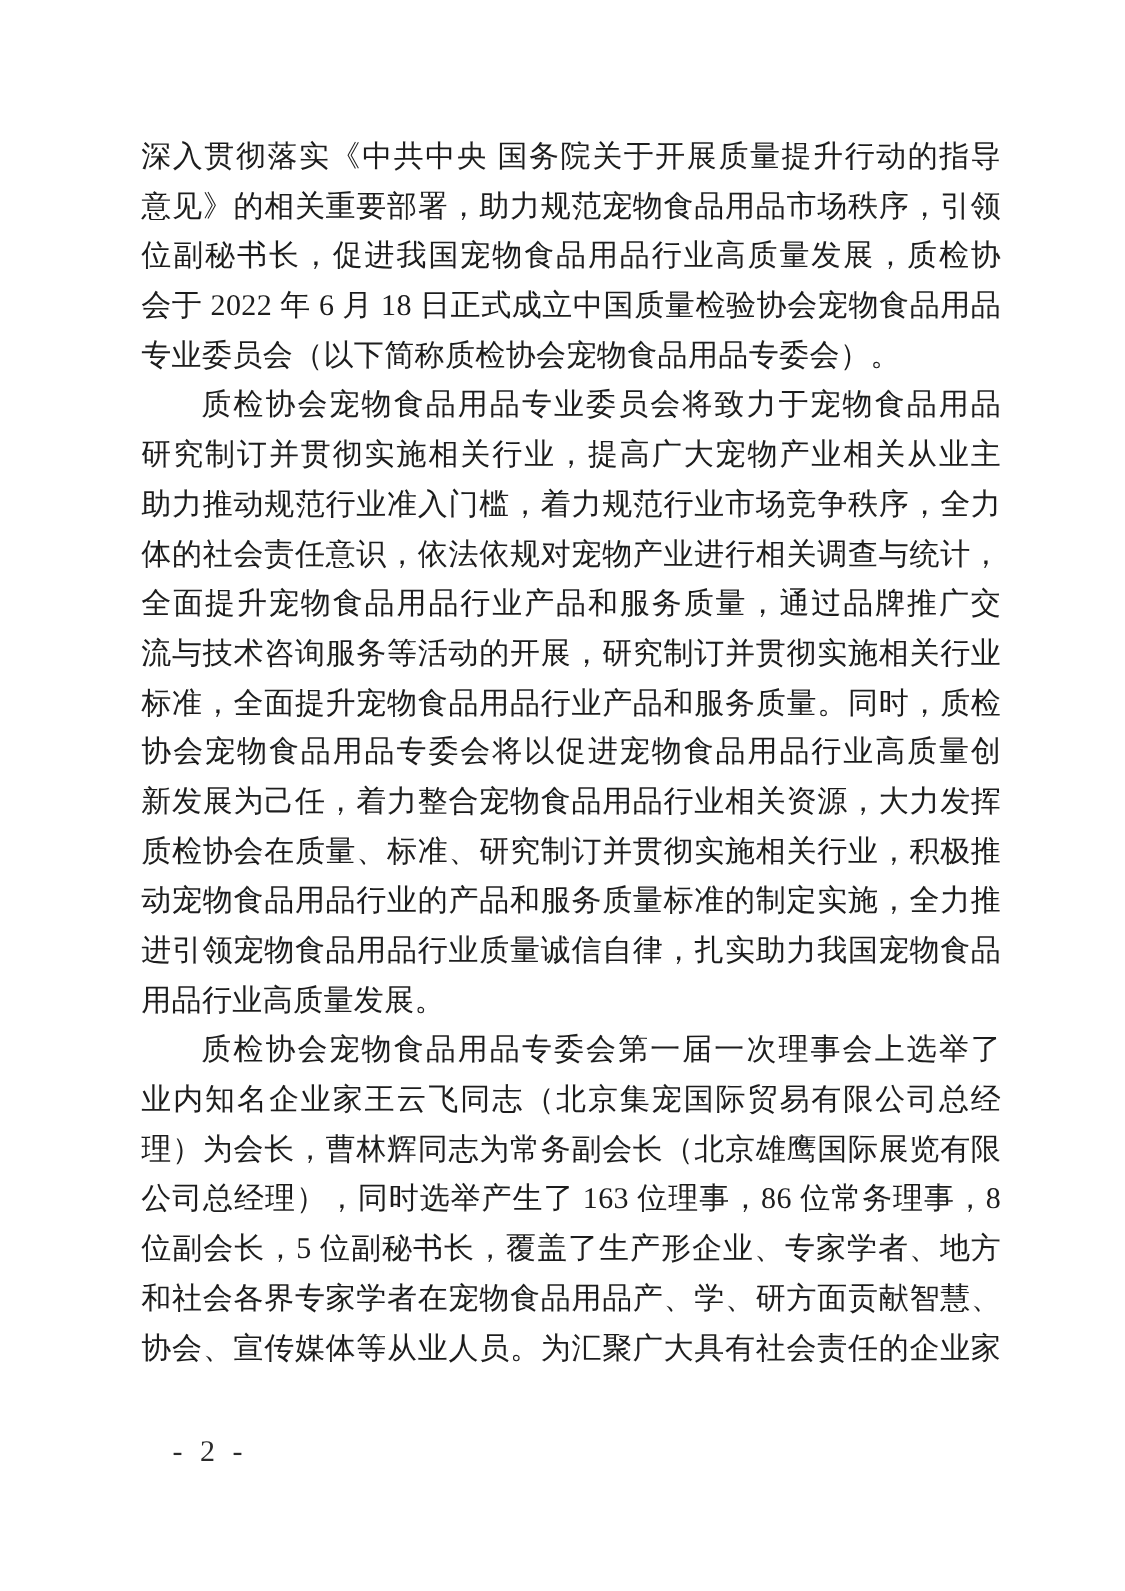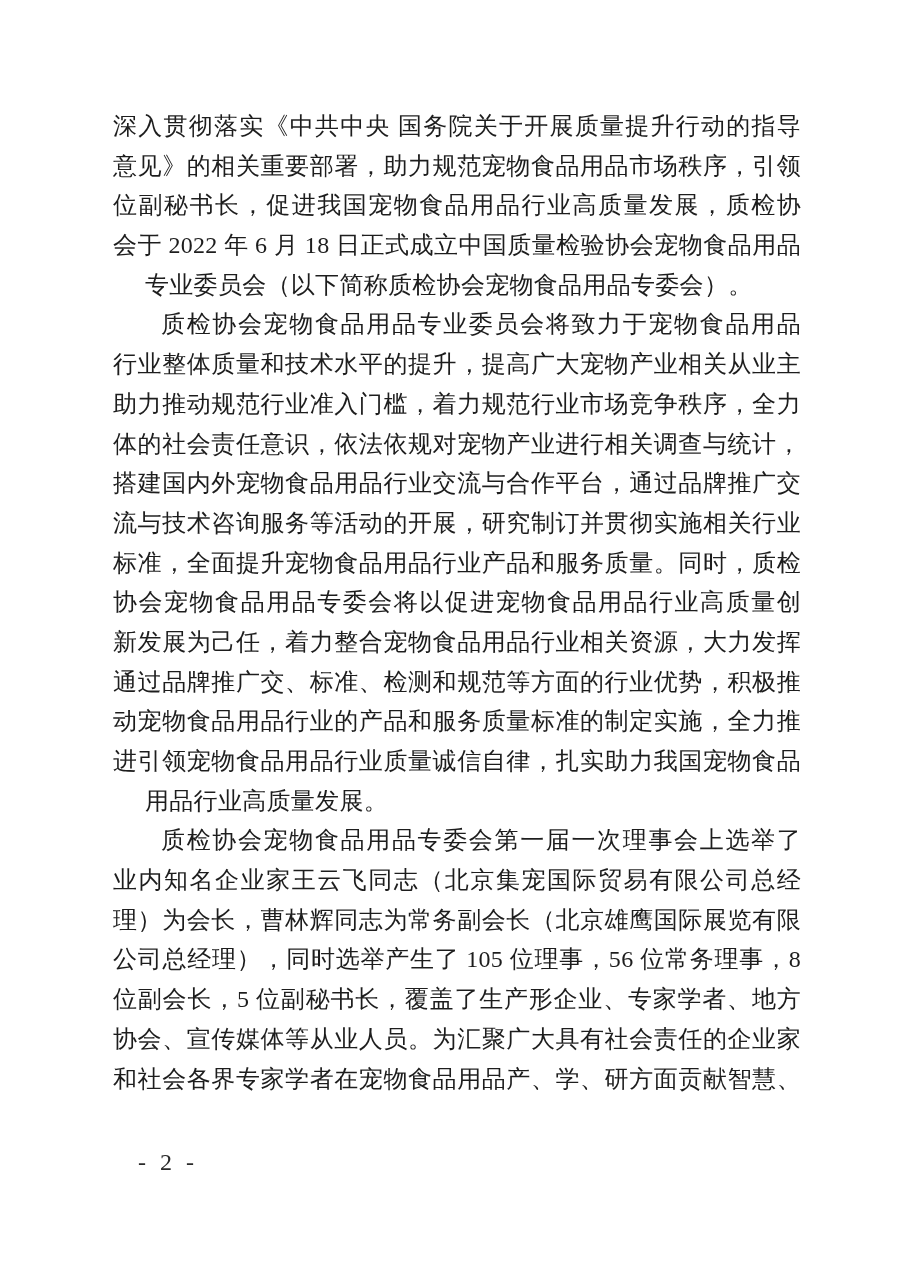--- a/index.html
+++ b/index.html
@@ -29,21 +29,20 @@
     text-align: justify;
     text-align-last: justify;
     height: 39.7px;
     overflow: hidden;
   }
   .line.indent {
     text-indent: 2em;
   }
   .line.para-end {
     text-align-last: left;
-    margin-left: 32px;
   }
   .footer {
     position: absolute;
     left: 138px;
     top: 1148px;
     font-size: 24px;
     line-height: 28px;
     color: #2a2a2a;
     letter-spacing: 4px;
   }
@@ -52,34 +51,34 @@
 <body>
 
 <div class="page">
   <div class="text-block" id="body-lines">
       <div class="line">深入贯彻落实《中共中央 国务院关于开展质量提升行动的指导</div>
       <div class="line">意见》的相关重要部署，助力规范宠物食品用品市场秩序，引领</div>
       <div class="line">位副秘书长，促进我国宠物食品用品行业高质量发展，质检协</div>
       <div class="line">会于 2022 年 6 月 18 日正式成立中国质量检验协会宠物食品用品</div>
       <div class="line para-end">专业委员会（以下简称质检协会宠物食品用品专委会）。</div>
       <div class="line indent">质检协会宠物食品用品专业委员会将致力于宠物食品用品</div>
-      <div class="line">行业整体质量和技术水平的提升，提高广大宠物产业相关从业主</div>
+      <div class="line">研究制订并贯彻实施相关行业，提高广大宠物产业相关从业主</div>
       <div class="line">助力推动规范行业准入门槛，着力规范行业市场竞争秩序，全力</div>
       <div class="line">体的社会责任意识，依法依规对宠物产业进行相关调查与统计，</div>
-      <div class="line">搭建国内外宠物食品用品行业交流与合作平台，通过品牌推广交</div>
+      <div class="line">全面提升宠物食品用品行业产品和服务质量，通过品牌推广交</div>
       <div class="line">流与技术咨询服务等活动的开展，研究制订并贯彻实施相关行业</div>
       <div class="line">标准，全面提升宠物食品用品行业产品和服务质量。同时，质检</div>
       <div class="line">协会宠物食品用品专委会将以促进宠物食品用品行业高质量创</div>
       <div class="line">新发展为己任，着力整合宠物食品用品行业相关资源，大力发挥</div>
-      <div class="line">通过品牌推广交、标准、检测和规范等方面的行业优势，积极推</div>
+      <div class="line">质检协会在质量、标准、研究制订并贯彻实施相关行业，积极推</div>
       <div class="line">动宠物食品用品行业的产品和服务质量标准的制定实施，全力推</div>
       <div class="line">进引领宠物食品用品行业质量诚信自律，扎实助力我国宠物食品</div>
       <div class="line para-end">用品行业高质量发展。</div>
       <div class="line indent">质检协会宠物食品用品专委会第一届一次理事会上选举了</div>
       <div class="line">业内知名企业家王云飞同志（北京集宠国际贸易有限公司总经</div>
       <div class="line">理）为会长，曹林辉同志为常务副会长（北京雄鹰国际展览有限</div>
-      <div class="line">公司总经理），同时选举产生了 105 位理事，56 位常务理事，8</div>
+      <div class="line">公司总经理），同时选举产生了 163 位理事，86 位常务理事，8</div>
       <div class="line">位副会长，5 位副秘书长，覆盖了生产形企业、专家学者、地方</div>
+      <div class="line">和社会各界专家学者在宠物食品用品产、学、研方面贡献智慧、</div>
       <div class="line">协会、宣传媒体等从业人员。为汇聚广大具有社会责任的企业家</div>
-      <div class="line">和社会各界专家学者在宠物食品用品产、学、研方面贡献智慧、</div>
     </div>
   <div class="footer">- 2 -</div>
 </div>
 
 </body></html>

